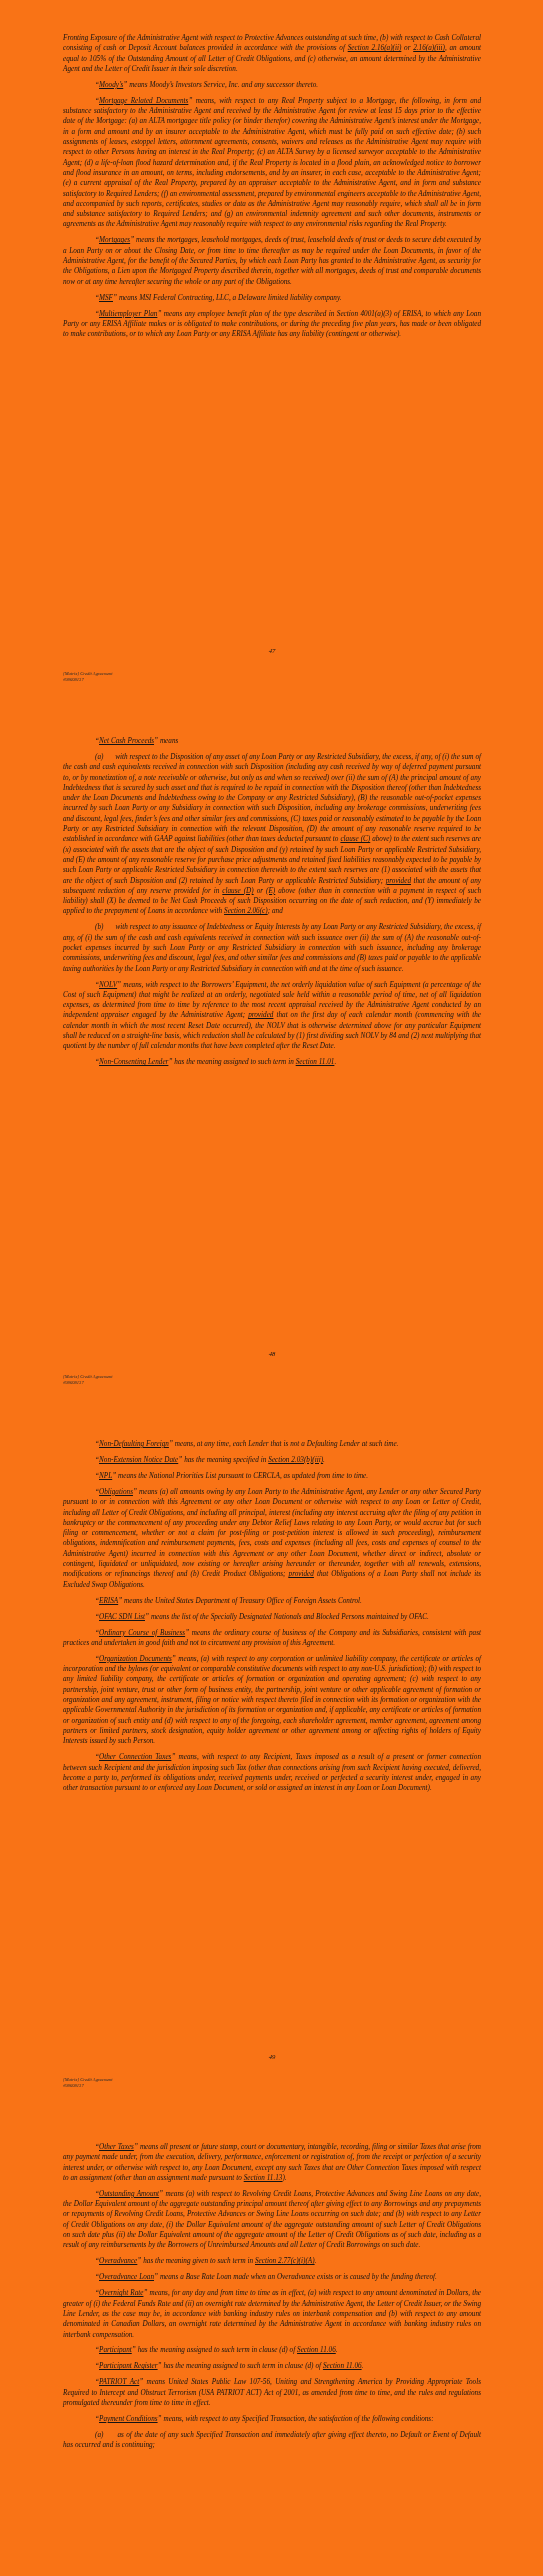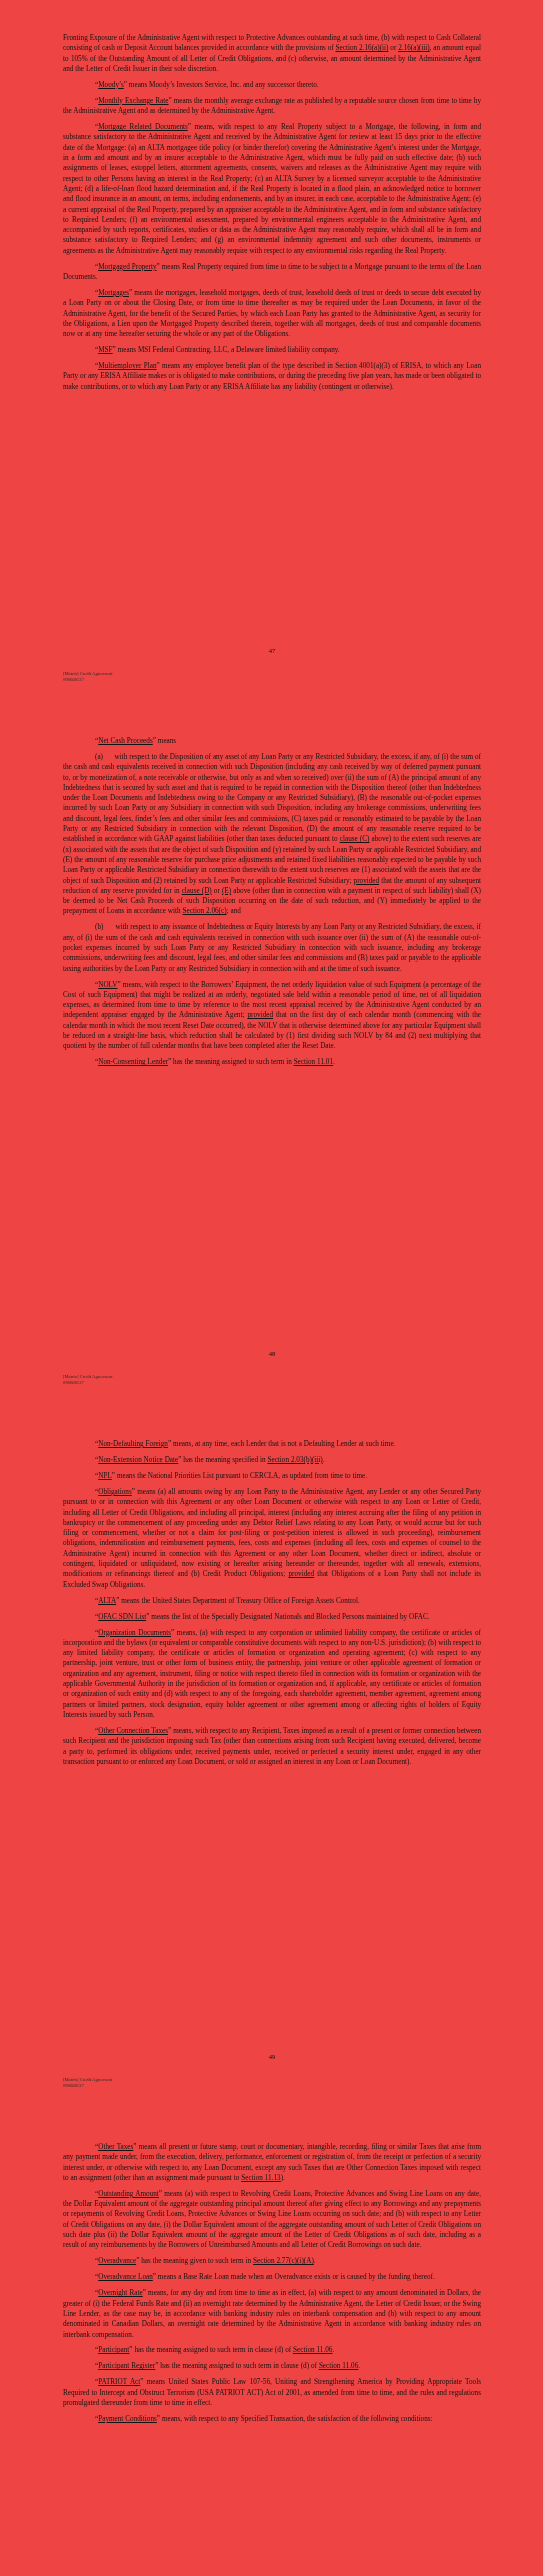--- a/index.html
+++ b/index.html
@@ -17,21 +17,22 @@
     width: 544px;
   }
   .page {
     width: 544px;
     height: 703px;
     box-sizing: border-box;
     padding: 33px 63px 19.6px 63px;
     display: flex;
     flex-direction: column;
     overflow: hidden;
-    background: #ef4444;
+    background: #f97316;
+    font-style: italic;
   }
   .content {
     flex: 0 1 auto;
   }
   .para {
     margin: 0 0 5.7px 0;
     font-size: 7.2px;
     line-height: 10.3px;
     text-align: justify;
     text-indent: 32px;
@@ -61,23 +62,21 @@
   }
 </style>
 </head>
 <body>
 
 <div class="doc">
     <div class="page">
       <div class="content">
         <p class="para cont">Fronting Exposure of the Administrative Agent with respect to Protective Advances outstanding at such time, (b) with respect to Cash Collateral consisting of cash or Deposit Account balances provided in accordance with the provisions of <u>Section 2.16(a)(ii)</u> or <u>2.16(a)(iii)</u>, an amount equal to 105% of the Outstanding Amount of all Letter of Credit Obligations, and (c) otherwise, an amount determined by the Administrative Agent and the Letter of Credit Issuer in their sole discretion.</p>
         <p class="para def">“<span class="term">Moody’s</span>” means Moody’s Investors Service, Inc. and any successor thereto.</p>
-        <p class="para def">“<span class="term">Monthly Exchange Rate</span>” means the monthly average exchange rate as published by a reputable source chosen from time to time by the Administrative Agent and as determined by the Administrative Agent.</p>
         <p class="para def">“<span class="term">Mortgage Related Documents</span>” means, with respect to any Real Property subject to a Mortgage, the following, in form and substance satisfactory to the Administrative Agent and received by the Administrative Agent for review at least 15 days prior to the effective date of the Mortgage: (a) an ALTA mortgagee title policy (or binder therefor) covering the Administrative Agent’s interest under the Mortgage, in a form and amount and by an insurer acceptable to the Administrative Agent, which must be fully paid on such effective date; (b) such assignments of leases, estoppel letters, attornment agreements, consents, waivers and releases as the Administrative Agent may require with respect to other Persons having an interest in the Real Property; (c) an ALTA Survey by a licensed surveyor acceptable to the Administrative Agent; (d) a life-of-loan flood hazard determination and, if the Real Property is located in a flood plain, an acknowledged notice to borrower and flood insurance in an amount, on terms, including endorsements, and by an insurer, in each case, acceptable to the Administrative Agent; (e) a current appraisal of the Real Property, prepared by an appraiser acceptable to the Administrative Agent, and in form and substance satisfactory to Required Lenders; (f) an environmental assessment, prepared by environmental engineers acceptable to the Administrative Agent, and accompanied by such reports, certificates, studies or data as the Administrative Agent may reasonably require, which shall all be in form and substance satisfactory to Required Lenders; and (g) an environmental indemnity agreement and such other documents, instruments or agreements as the Administrative Agent may reasonably require with respect to any environmental risks regarding the Real Property.</p>
-        <p class="para def">“<span class="term">Mortgaged Property</span>” means Real Property required from time to time to be subject to a Mortgage pursuant to the terms of the Loan Documents.</p>
         <p class="para def">“<span class="term">Mortgages</span>” means the mortgages, leasehold mortgages, deeds of trust, leasehold deeds of trust or deeds to secure debt executed by a Loan Party on or about the Closing Date, or from time to time thereafter as may be required under the Loan Documents, in favor of the Administrative Agent, for the benefit of the Secured Parties, by which each Loan Party has granted to the Administrative Agent, as security for the Obligations, a Lien upon the Mortgaged Property described therein, together with all mortgages, deeds of trust and comparable documents now or at any time hereafter securing the whole or any part of the Obligations.</p>
         <p class="para def">“<span class="term">MSF</span>” means MSI Federal Contracting, LLC, a Delaware limited liability company.</p>
         <p class="para def">“<span class="term">Multiemployer Plan</span>” means any employee benefit plan of the type described in Section 4001(a)(3) of ERISA, to which any Loan Party or any ERISA Affiliate makes or is obligated to make contributions, or during the preceding five plan years, has made or been obligated to make contributions, or to which any Loan Party or any ERISA Affiliate has any liability (contingent or otherwise).</p>
       </div>
       <div class="page-bottom">
         <div class="page-number">47</div>
         <div class="footer">
           <div>[Matrix] Credit Agreement</div>
           <div>#98608137</div>
         </div>
@@ -98,22 +97,23 @@
           <div>#98608137</div>
         </div>
       </div>
     </div>
     <div class="page">
       <div class="content">
         <p class="para def">“<span class="term">Non-Defaulting Foreign</span>” means, at any time, each Lender that is not a Defaulting Lender at such time.</p>
         <p class="para def">“<span class="term">Non-Extension Notice Date</span>” has the meaning specified in <u>Section 2.03(b)(iii)</u>.</p>
         <p class="para def">“<span class="term">NPL</span>” means the National Priorities List pursuant to CERCLA, as updated from time to time.</p>
         <p class="para def">“<span class="term">Obligations</span>” means (a) all amounts owing by any Loan Party to the Administrative Agent, any Lender or any other Secured Party pursuant to or in connection with this Agreement or any other Loan Document or otherwise with respect to any Loan or Letter of Credit, including all Letter of Credit Obligations, and including all principal, interest (including any interest accruing after the filing of any petition in bankruptcy or the commencement of any proceeding under any Debtor Relief Laws relating to any Loan Party, or would accrue but for such filing or commencement, whether or not a claim for post-filing or post-petition interest is allowed in such proceeding), reimbursement obligations, indemnification and reimbursement payments, fees, costs and expenses (including all fees, costs and expenses of counsel to the Administrative Agent) incurred in connection with this Agreement or any other Loan Document, whether direct or indirect, absolute or contingent, liquidated or unliquidated, now existing or hereafter arising hereunder or thereunder, together with all renewals, extensions, modifications or refinancings thereof and (b) Credit Product Obligations; <u>provided</u> that Obligations of a Loan Party shall not include its Excluded Swap Obligations.</p>
-        <p class="para def">“<span class="term">ALTA</span>” means the United States Department of Treasury Office of Foreign Assets Control.</p>
+        <p class="para def">“<span class="term">ERISA</span>” means the United States Department of Treasury Office of Foreign Assets Control.</p>
         <p class="para def">“<span class="term">OFAC SDN List</span>” means the list of the Specially Designated Nationals and Blocked Persons maintained by OFAC.</p>
+        <p class="para def">“<span class="term">Ordinary Course of Business</span>” means the ordinary course of business of the Company and its Subsidiaries, consistent with past practices and undertaken in good faith and not to circumvent any provision of this Agreement.</p>
         <p class="para def">“<span class="term">Organization Documents</span>” means, (a) with respect to any corporation or unlimited liability company, the certificate or articles of incorporation and the bylaws (or equivalent or comparable constitutive documents with respect to any non-U.S. jurisdiction); (b) with respect to any limited liability company, the certificate or articles of formation or organization and operating agreement; (c) with respect to any partnership, joint venture, trust or other form of business entity, the partnership, joint venture or other applicable agreement of formation or organization and any agreement, instrument, filing or notice with respect thereto filed in connection with its formation or organization with the applicable Governmental Authority in the jurisdiction of its formation or organization and, if applicable, any certificate or articles of formation or organization of such entity and (d) with respect to any of the foregoing, each shareholder agreement, member agreement, agreement among partners or limited partners, stock designation, equity holder agreement or other agreement among or affecting rights of holders of Equity Interests issued by such Person.</p>
         <p class="para def">“<span class="term">Other Connection Taxes</span>” means, with respect to any Recipient, Taxes imposed as a result of a present or former connection between such Recipient and the jurisdiction imposing such Tax (other than connections arising from such Recipient having executed, delivered, become a party to, performed its obligations under, received payments under, received or perfected a security interest under, engaged in any other transaction pursuant to or enforced any Loan Document, or sold or assigned an interest in any Loan or Loan Document).</p>
       </div>
       <div class="page-bottom">
         <div class="page-number">49</div>
         <div class="footer">
           <div>[Matrix] Credit Agreement</div>
           <div>#98608137</div>
         </div>
       </div>
@@ -122,16 +122,17 @@
       <div class="content">
         <p class="para def">“<span class="term">Other Taxes</span>” means all present or future stamp, court or documentary, intangible, recording, filing or similar Taxes that arise from any payment made under, from the execution, delivery, performance, enforcement or registration of, from the receipt or perfection of a security interest under, or otherwise with respect to, any Loan Document, except any such Taxes that are Other Connection Taxes imposed with respect to an assignment (other than an assignment made pursuant to <u>Section 11.13</u>).</p>
         <p class="para def">“<span class="term">Outstanding Amount</span>” means (a) with respect to Revolving Credit Loans, Protective Advances and Swing Line Loans on any date, the Dollar Equivalent amount of the aggregate outstanding principal amount thereof after giving effect to any Borrowings and any prepayments or repayments of Revolving Credit Loans, Protective Advances or Swing Line Loans occurring on such date; and (b) with respect to any Letter of Credit Obligations on any date, (i) the Dollar Equivalent amount of the aggregate outstanding amount of such Letter of Credit Obligations on such date plus (ii) the Dollar Equivalent amount of the aggregate amount of the Letter of Credit Obligations as of such date, including as a result of any reimbursements by the Borrowers of Unreimbursed Amounts and all Letter of Credit Borrowings on such date.</p>
         <p class="para def">“<span class="term">Overadvance</span>” has the meaning given to such term in <u>Section 2.77(c)(i)(A)</u>.</p>
         <p class="para def">“<span class="term">Overadvance Loan</span>” means a Base Rate Loan made when an Overadvance exists or is caused by the funding thereof.</p>
         <p class="para def">“<span class="term">Overnight Rate</span>” means, for any day and from time to time as in effect, (a) with respect to any amount denominated in Dollars, the greater of (i) the Federal Funds Rate and (ii) an overnight rate determined by the Administrative Agent, the Letter of Credit Issuer, or the Swing Line Lender, as the case may be, in accordance with banking industry rules on interbank compensation and (b) with respect to any amount denominated in Canadian Dollars, an overnight rate determined by the Administrative Agent in accordance with banking industry rules on interbank compensation.</p>
         <p class="para def">“<span class="term">Participant</span>” has the meaning assigned to such term in clause (d) of <u>Section 11.06</u>.</p>
         <p class="para def">“<span class="term">Participant Register</span>” has the meaning assigned to such term in clause (d) of <u>Section 11.06</u>.</p>
         <p class="para def">“<span class="term">PATRIOT Act</span>” means United States Public Law 107-56, Uniting and Strengthening America by Providing Appropriate Tools Required to Intercept and Obstruct Terrorism (USA PATRIOT ACT) Act of 2001, as amended from time to time, and the rules and regulations promulgated thereunder from time to time in effect.</p>
         <p class="para def">“<span class="term">Payment Conditions</span>” means, with respect to any Specified Transaction, the satisfaction of the following conditions:</p>
+        <p class="para clause">(a)&nbsp;&nbsp;&nbsp;&nbsp;&nbsp;&nbsp;as of the date of any such Specified Transaction and immediately after giving effect thereto, no Default or Event of Default has occurred and is continuing;</p>
       </div>
     </div>
   </div>
 
 
 </body></html>

